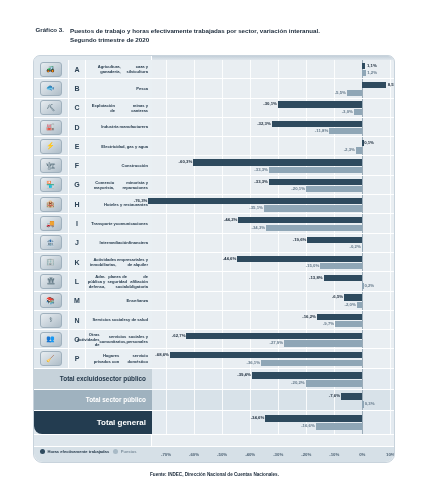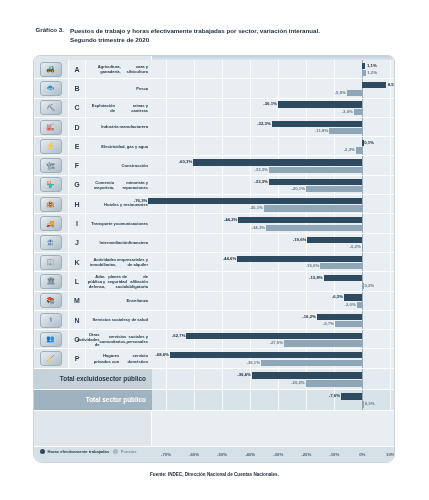--- a/index.html
+++ b/index.html
@@ -592,20 +592,40 @@
             <div class="gridline" style="left: 98.1609px;"></div>
             <div class="gridline" style="left: 126.207px;"></div>
             <div class="gridline" style="left: 154.253px;"></div>
             <div class="gridline" style="left: 182.299px;"></div>
             <div class="zeroline" style="left: 210.345px;"></div>
             <div class="gridline" style="left: 238.391px;"></div>
             <div class="bar dark" style="left: 189.03px; width: 21.3149px; height: 7px; top: 2.9px;"></div>
             <div class="vlabel" style="top: 2.9px; left: 188.03px; transform: translateX(-100%);">-7,6%</div>
             <div class="bar light" style="left: 210.345px; width: 1.2px; height: 7px; top: 11.1px;"></div>
             <div class="vlabel lt" style="top: 11.1px; left: 212.686px;">0,3%</div>
+          </div>
+        </div>
+        <div class="trow t3">
+          <div class="t-label">
+            <div>Total general</div>
+          </div>
+          <div class="t-plot">
+            <div class="gridline" style="left: 14.023px;"></div>
+            <div class="gridline" style="left: 42.069px;"></div>
+            <div class="gridline" style="left: 70.1149px;"></div>
+            <div class="gridline" style="left: 98.1609px;"></div>
+            <div class="gridline" style="left: 126.207px;"></div>
+            <div class="gridline" style="left: 154.253px;"></div>
+            <div class="gridline" style="left: 182.299px;"></div>
+            <div class="zeroline" style="left: 210.345px;"></div>
+            <div class="gridline" style="left: 238.391px;"></div>
+            <div class="bar dark" style="left: 113.306px; width: 97.0391px; height: 7px; top: 4.4px;"></div>
+            <div class="vlabel" style="top: 4.4px; left: 112.306px; transform: translateX(-100%);">-34,6%</div>
+            <div class="bar light" style="left: 163.789px; width: 46.5563px; height: 7px; top: 12.6px;"></div>
+            <div class="vlabel lt" style="top: 12.6px; left: 162.789px; transform: translateX(-100%);">-16,6%</div>
           </div>
         </div>
       </div>
 
     <div class="axis-strip">
       <div class="legend">
         <div class="lg-item">
           <span class="lg-dot"></span>
           <span class="lg-txt">Horas efectivamente trabajadas</span>
         </div>

